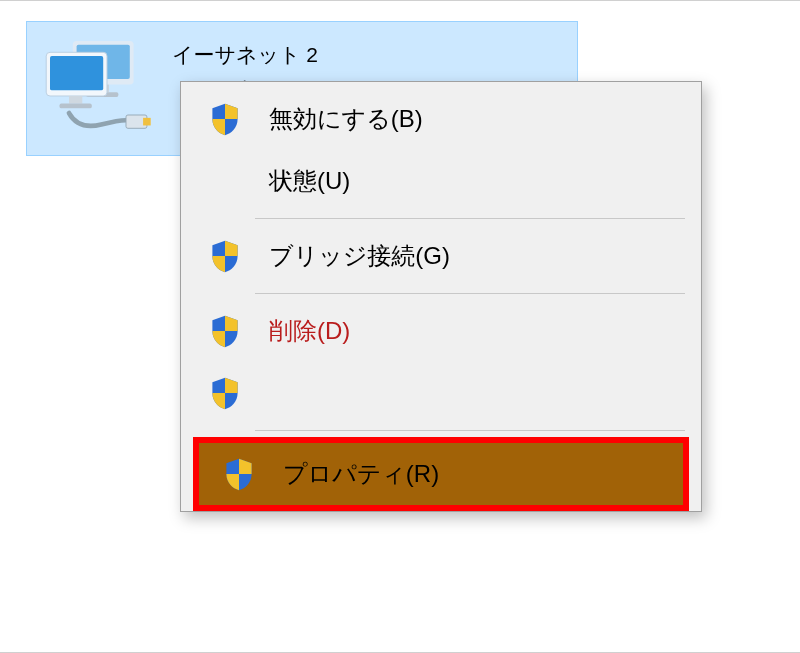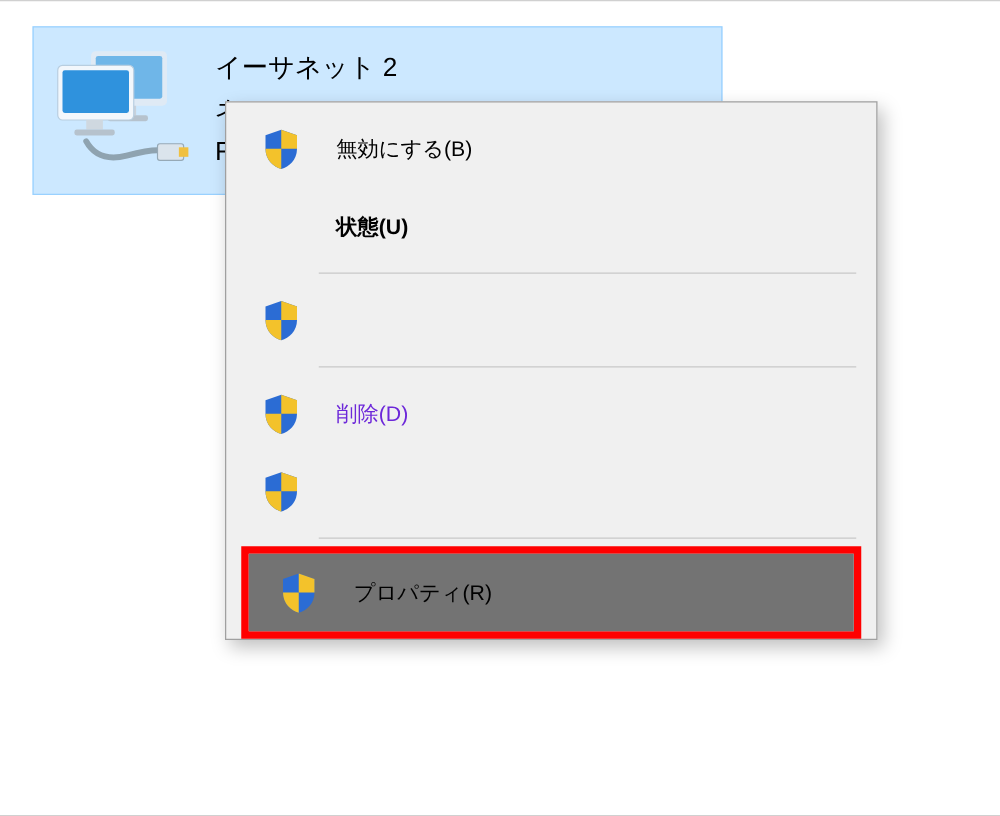--- a/index.html
+++ b/index.html
@@ -20,20 +20,21 @@
       top: 20px;
       left: 26px;
       width: 552px;
       height: 135px;
       background: #cce8ff;
       border: 1px solid #99d1ff;
       display: flex;
       align-items: flex-start;
       padding: 12px 8px;
       gap: 12px;
+      text-align: center;
     }
     .adapter-icon-wrap {
       width: 125px;
       height: 105px;
       display: flex;
       align-items: center;
       justify-content: center;
       flex: 0 0 auto;
     }
     .adapter-text {
@@ -60,24 +61,24 @@
     }
     .menu-item .icon-slot {
       width: 40px;
       height: 40px;
       display: flex;
       align-items: center;
       justify-content: center;
       flex: 0 0 auto;
     }
     .menu-item .label {
-      font-size: 17px;
+      font-size: 24px;
     }
-    .menu-item.bold .label { font-weight: 700; }
-    .menu-item.disabled .label { color: #6d28d9; }
+    .menu-item.bold .label { font-weight: 400; }
+    .menu-item.disabled .label { color: #b91c1c; }
     .menu-sep {
       height: 1px;
       background: #c8c8c8;
       margin: 6px 12px 6px 70px;
     }
     .highlight-box {
       border: 6px solid #ff0000;
       margin: 6px 8px 0px 8px;
     }
   </style>
@@ -133,20 +134,21 @@
   <div class="menu-sep"></div>
 
   <div class="menu-item">
     <span class="icon-slot">
       <svg viewBox="0 0 40 40" width="36" height="36">
         <path d="M20 3 L34 8 V20 C34 30 27 36 20 38 C13 36 6 30 6 20 V8 Z" fill="#2b6cd4"></path>
         <path d="M20 3 L34 8 V20 L20 20 Z" fill="#f3c22b"></path>
         <path d="M20 20 L20 38 C13 36 6 30 6 20 Z" fill="#f3c22b"></path>
       </svg>
     </span>
+    <span class="label">ブリッジ接続(G)</span>
   </div>
 
   <div class="menu-sep"></div>
 
 
   <div class="menu-item disabled">
     <span class="icon-slot">
       <svg viewBox="0 0 40 40" width="36" height="36">
         <path d="M20 3 L34 8 V20 C34 30 27 36 20 38 C13 36 6 30 6 20 V8 Z" fill="#2b6cd4"></path>
         <path d="M20 3 L34 8 V20 L20 20 Z" fill="#f3c22b"></path>
@@ -162,21 +164,21 @@
         <path d="M20 3 L34 8 V20 C34 30 27 36 20 38 C13 36 6 30 6 20 V8 Z" fill="#2b6cd4"></path>
         <path d="M20 3 L34 8 V20 L20 20 Z" fill="#f3c22b"></path>
         <path d="M20 20 L20 38 C13 36 6 30 6 20 Z" fill="#f3c22b"></path>
       </svg>
     </span>
   </div>
 
   <div class="menu-sep"></div>
 
   <div class="highlight-box">
-    <div class="menu-item" style="background:#737373;">
+    <div class="menu-item" style="background:#a16207;">
       <span class="icon-slot">
         <svg viewBox="0 0 40 40" width="36" height="36">
           <path d="M20 3 L34 8 V20 C34 30 27 36 20 38 C13 36 6 30 6 20 V8 Z" fill="#2b6cd4"></path>
           <path d="M20 3 L34 8 V20 L20 20 Z" fill="#f3c22b"></path>
           <path d="M20 20 L20 38 C13 36 6 30 6 20 Z" fill="#f3c22b"></path>
         </svg>
       </span>
       <span class="label">プロパティ(R)</span>
     </div>
   </div>

